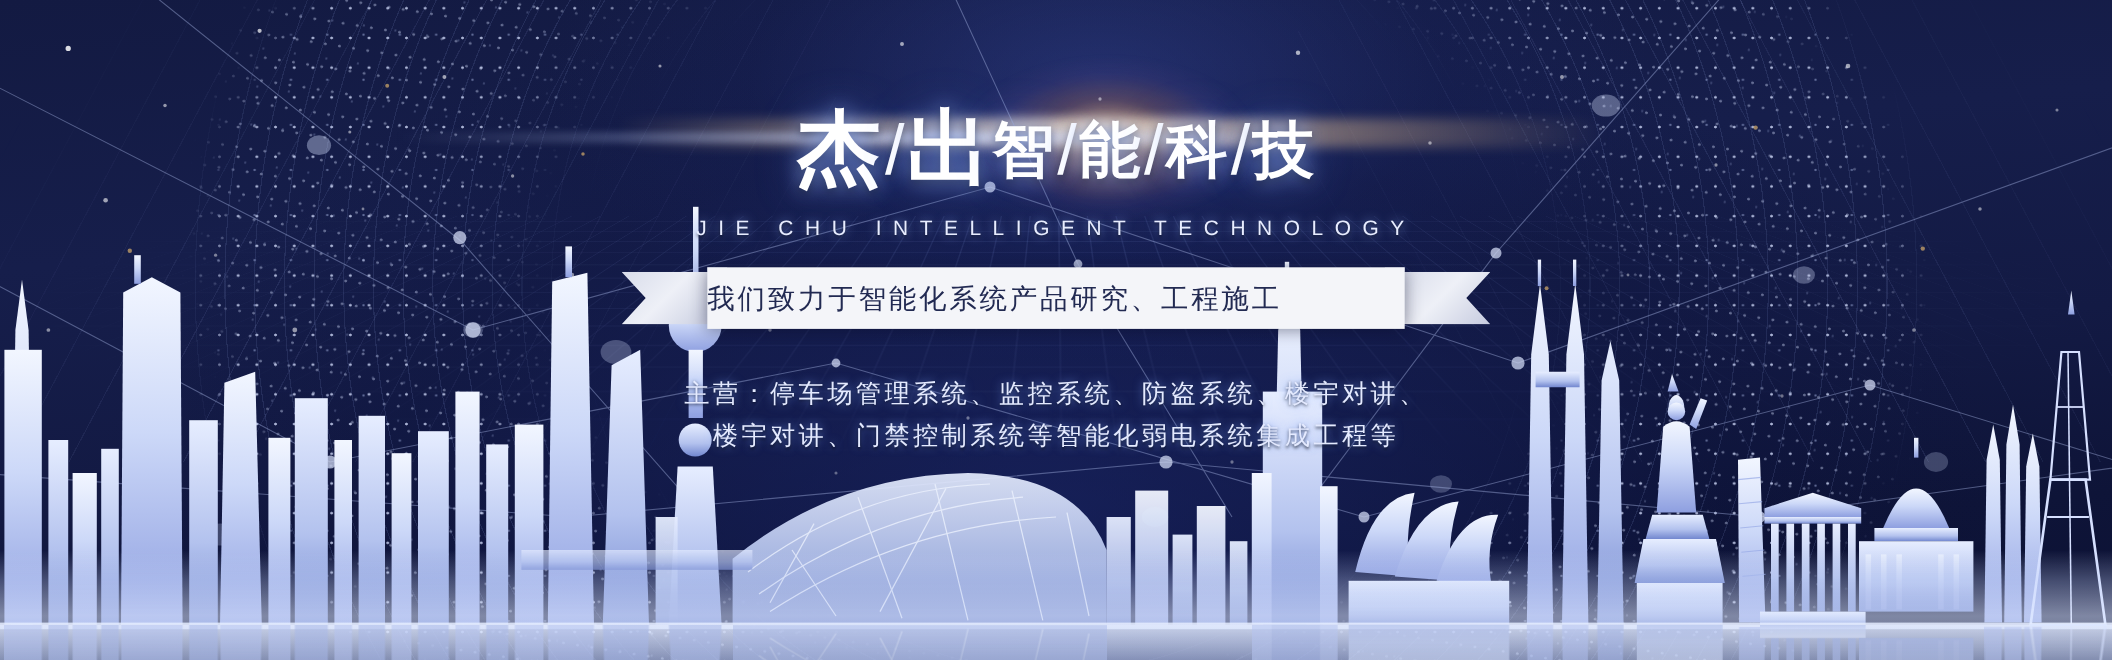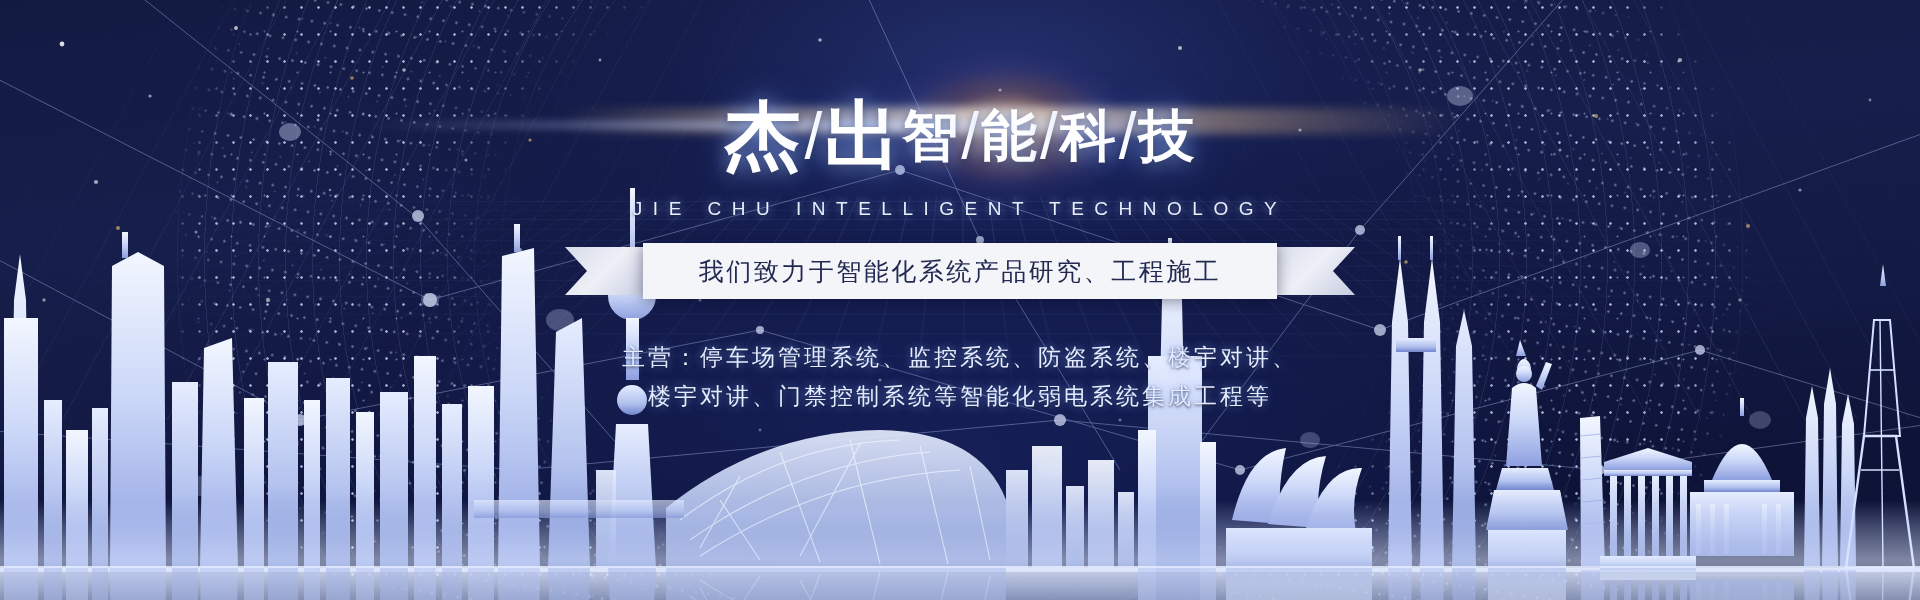--- a/index.html
+++ b/index.html
@@ -103,21 +103,21 @@
     color:#e8edff;font-size:19px;letter-spacing:10.5px;font-weight:normal;
     text-shadow:0 0 10px rgba(140,175,255,0.8), 0 1px 3px rgba(0,0,0,0.6);
   }
 
   
   .ribbon{position:absolute;left:0;right:0;top:243px;height:56px;}
   .ribbon-wrap{position:relative;width:790px;margin:0 auto;height:56px;}
   .ribbon-center{
     position:absolute;left:78px;right:78px;top:0;height:56px;
     background:#f4f5f9;
-    display:flex;align-items:center;justify-content:center;
+    display:flex;align-items:center;
     box-shadow:0 2px 14px rgba(8,12,40,0.45);
   }
   .ribbon-center span{
     color:#222a52;font-size:25px;letter-spacing:2.5px;font-weight:normal;white-space:nowrap;
   }
   .ribbon-wing{
     position:absolute;top:4px;width:86px;height:48px;
     background:linear-gradient(135deg,#d8dcea 0%,#eef0f7 48%,#c6cbdf 100%);
   }
   .ribbon-wing.left{left:0;clip-path:polygon(0 0,100% 0,100% 100%,0 100%,22px 50%);}

